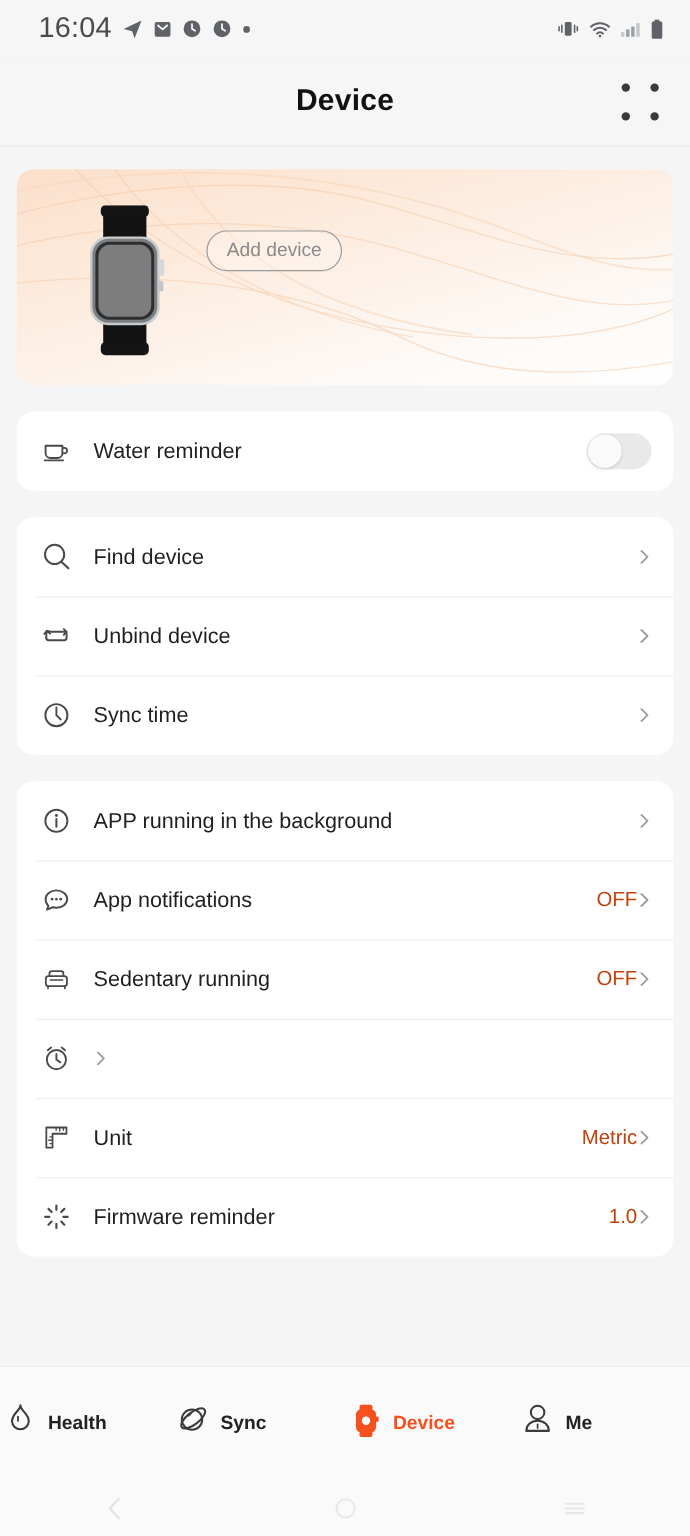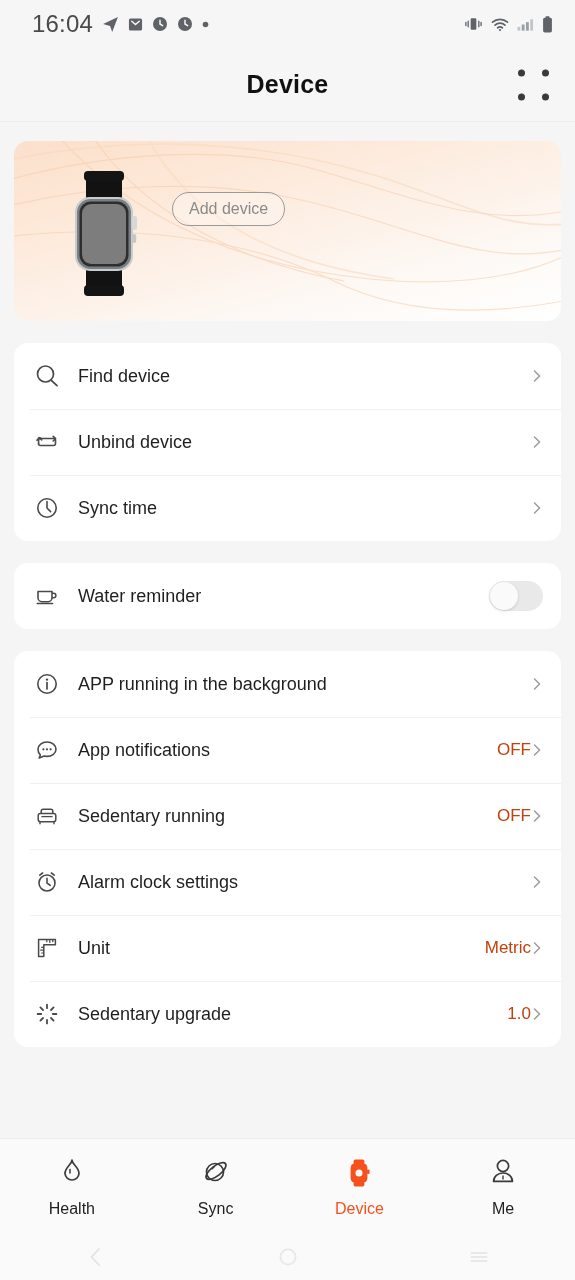--- a/index.html
+++ b/index.html
@@ -93,22 +93,22 @@
     box-shadow:0 1px 3px rgba(0,0,0,.14);
   }
 
   
   .bottomnav{
     position:absolute; left:0; right:0; bottom:46px; height:96px;
     background:#fafafa; border-top:1px solid #ededed;
     display:flex; align-items:center;
   }
   .navitem{
-    flex:1; display:flex; flex-direction:column; align-items:center;
-    gap:6px; cursor:pointer;
+    flex:1; display:flex; flex-direction:row; align-items:center;
+    gap:6px; cursor:pointer;font-weight:bold;
   }
   .navitem .nav-label{ font-size:16px; color:#222; }
   .navitem.active .nav-label{ color:#f4511e; }
 
   
   .sysnav{
     position:absolute; left:0; right:0; bottom:0; height:46px;
     background:#fafafa; display:flex; align-items:center;
   }
   .sysnav > div{ flex:1; display:flex; align-items:center; justify-content:center; cursor:pointer; }
@@ -205,20 +205,36 @@
 
         <rect x="66" y="45" width="5" height="14" rx="2.4" fill="#d6d8da"></rect>
         <rect x="66" y="63" width="4.2" height="9" rx="2" fill="#c4c7c9"></rect>
       </svg>
     </div>
 
     <div class="add-device">Add device</div>
   </div>
 
   <div class="card">
+    <div class="row">
+      <span class="row-icon">
+        <svg width="26" height="26" viewBox="0 0 26 26">
+          <path d="M4 8.5h14v6.2a4 4 0 0 1-4 4H8a4 4 0 0 1-4-4z" fill="none" stroke="#4a4a4a" stroke-width="1.6" stroke-linejoin="round"></path>
+          <path d="M18 10.2h1.6a2.3 2.3 0 0 1 0 4.6H18" fill="none" stroke="#4a4a4a" stroke-width="1.5"></path>
+          <path d="M3.2 20.6h15.4" stroke="#4a4a4a" stroke-width="1.5" stroke-linecap="round"></path>
+        </svg>
+      </span>
+      <span class="row-label">Water reminder</span>
+      <div class="toggle">
+        <div class="knob"></div>
+      </div>
+    </div>
+  </div>
+
+  <div class="card">
 
     <div class="row">
       <span class="row-icon">
         <svg width="26" height="26" viewBox="0 0 26 26">
           <circle cx="11.5" cy="11" r="8" fill="none" stroke="#4a4a4a" stroke-width="1.7"></circle>
           <path d="M17.3 17.3 23 22.6" stroke="#4a4a4a" stroke-width="1.8" stroke-linecap="round"></path>
         </svg>
       </span>
       <span class="row-label">Find device</span>
       <svg class="chev" viewBox="0 0 12 12">
@@ -249,36 +265,20 @@
         </svg>
       </span>
       <span class="row-label">Sync time</span>
       <svg class="chev" viewBox="0 0 12 12">
         <path d="M3.5 1 8.6 6 3.5 11" fill="none" stroke="#9c9c9c" stroke-width="1.5" stroke-linecap="round" stroke-linejoin="round"></path>
       </svg>
     </div>
   </div>
 
   <div class="card">
-    <div class="row">
-      <span class="row-icon">
-        <svg width="26" height="26" viewBox="0 0 26 26">
-          <path d="M4 8.5h14v6.2a4 4 0 0 1-4 4H8a4 4 0 0 1-4-4z" fill="none" stroke="#4a4a4a" stroke-width="1.6" stroke-linejoin="round"></path>
-          <path d="M18 10.2h1.6a2.3 2.3 0 0 1 0 4.6H18" fill="none" stroke="#4a4a4a" stroke-width="1.5"></path>
-          <path d="M3.2 20.6h15.4" stroke="#4a4a4a" stroke-width="1.5" stroke-linecap="round"></path>
-        </svg>
-      </span>
-      <span class="row-label">Water reminder</span>
-      <div class="toggle">
-        <div class="knob"></div>
-      </div>
-    </div>
-  </div>
-
-  <div class="card">
 
     <div class="row">
       <span class="row-icon">
         <svg width="26" height="26" viewBox="0 0 26 26">
           <circle cx="13" cy="13" r="9.2" fill="none" stroke="#4a4a4a" stroke-width="1.6"></circle>
           <circle cx="13" cy="8.6" r="1.2" fill="#4a4a4a"></circle>
           <path d="M13 11.6v6.4" stroke="#4a4a4a" stroke-width="1.7" stroke-linecap="round"></path>
         </svg>
       </span>
       <span class="row-label">APP running in the background</span>
@@ -320,21 +320,20 @@
     </div>
 
     <div class="row">
       <span class="row-icon">
         <svg width="26" height="26" viewBox="0 0 26 26">
           <circle cx="13" cy="14" r="8" fill="none" stroke="#4a4a4a" stroke-width="1.6"></circle>
           <path d="M13 9.4V14l3.2 2.3" fill="none" stroke="#4a4a4a" stroke-width="1.6" stroke-linecap="round"></path>
           <path d="M5.8 6.2 8.6 4M20.2 6.2 17.4 4" stroke="#4a4a4a" stroke-width="1.6" stroke-linecap="round"></path>
         </svg>
       </span>
-      <span class="row-label">Alarm clock settings</span>
       <svg class="chev" viewBox="0 0 12 12">
         <path d="M3.5 1 8.6 6 3.5 11" fill="none" stroke="#9c9c9c" stroke-width="1.5" stroke-linecap="round" stroke-linejoin="round"></path>
       </svg>
     </div>
 
     <div class="row">
       <span class="row-icon">
         <svg width="26" height="26" viewBox="0 0 26 26">
           <path d="M4.6 4.6h16.8v5.2H9.8v11.6H4.6z" fill="none" stroke="#4a4a4a" stroke-width="1.5" stroke-linejoin="round"></path>
           <path d="M12.8 4.8v2.4M15.8 4.8v3.2M18.8 4.8v2.4" stroke="#4a4a4a" stroke-width="1.2"></path>
@@ -356,21 +355,21 @@
             <path d="M19.6 6.4 17 9"></path>
             <path d="M22.4 13h-3.6"></path>
             <path d="M19.6 19.6 17 17"></path>
             <path d="M13 22.4v-3.6"></path>
             <path d="M6.4 19.6 9 17"></path>
             <path d="M3.6 13h3.6"></path>
             <path d="M6.4 6.4 9 9"></path>
           </g>
         </svg>
       </span>
-      <span class="row-label">Sedentary upgrade</span>
+      <span class="row-label">Firmware reminder</span>
       <span class="row-value">1.0</span>
       <svg class="chev" viewBox="0 0 12 12">
         <path d="M3.5 1 8.6 6 3.5 11" fill="none" stroke="#9c9c9c" stroke-width="1.5" stroke-linecap="round" stroke-linejoin="round"></path>
       </svg>
     </div>
   </div>
 </div>
 
 <div class="bottomnav">
 

